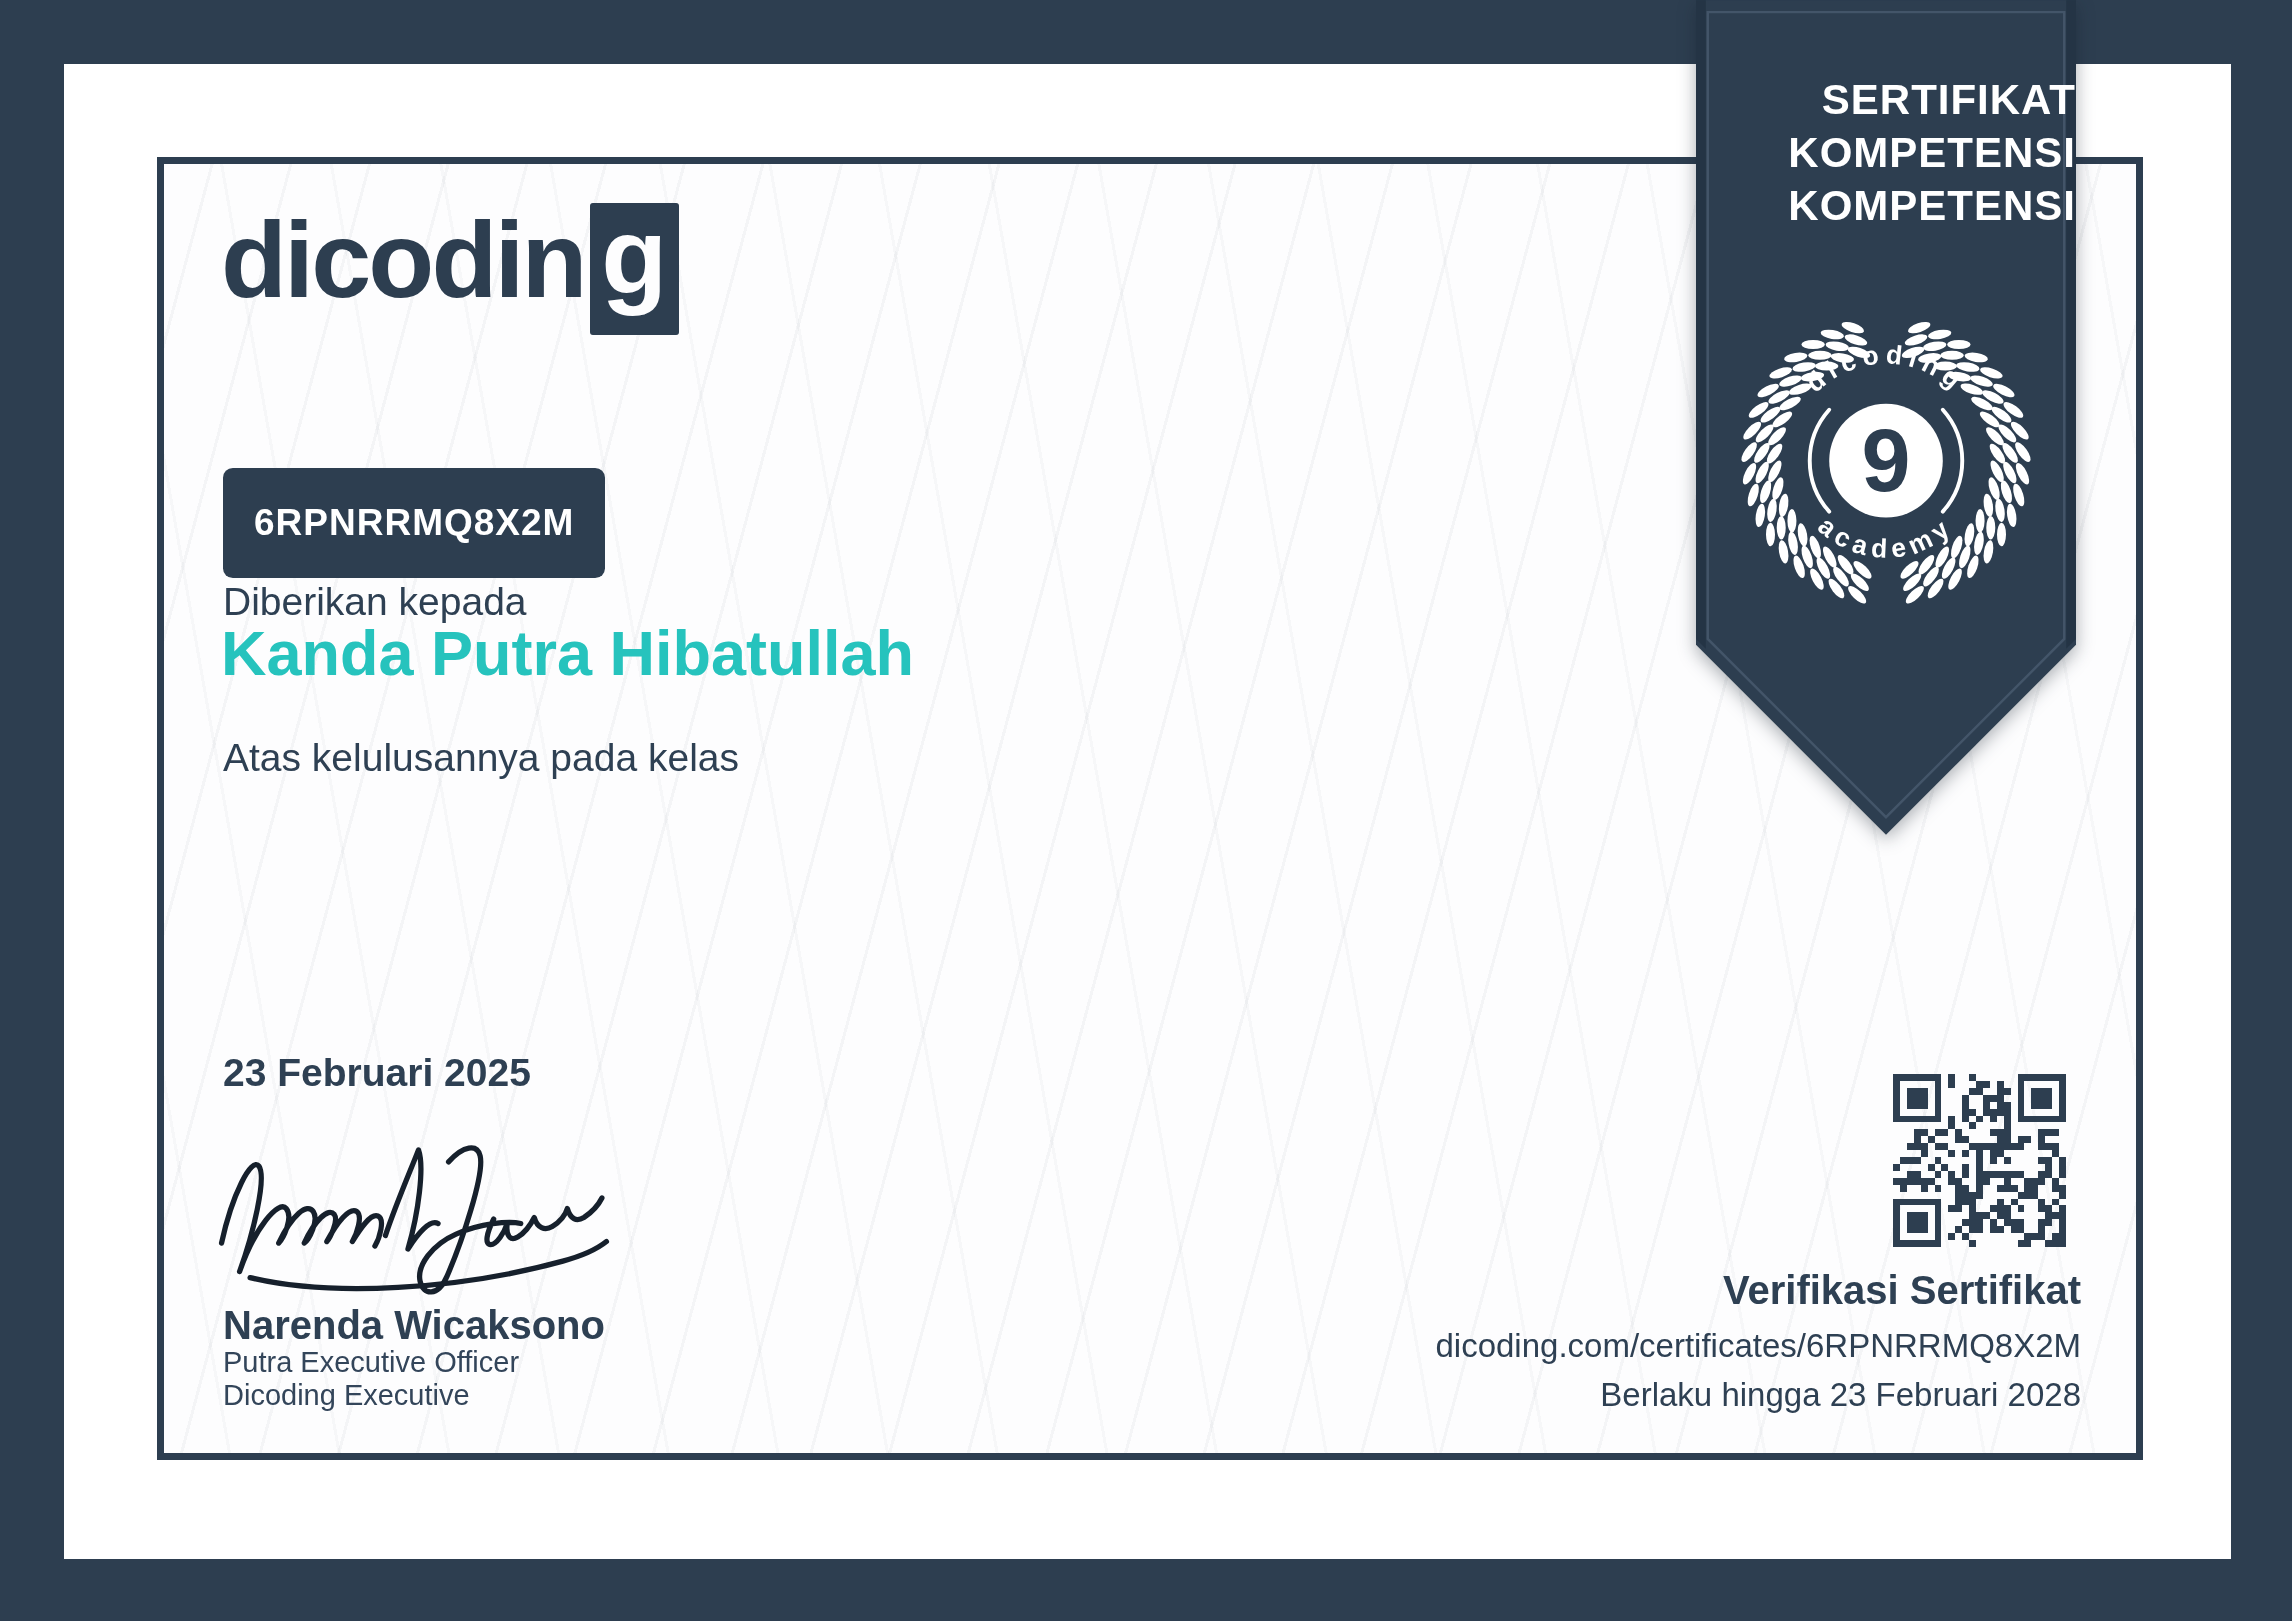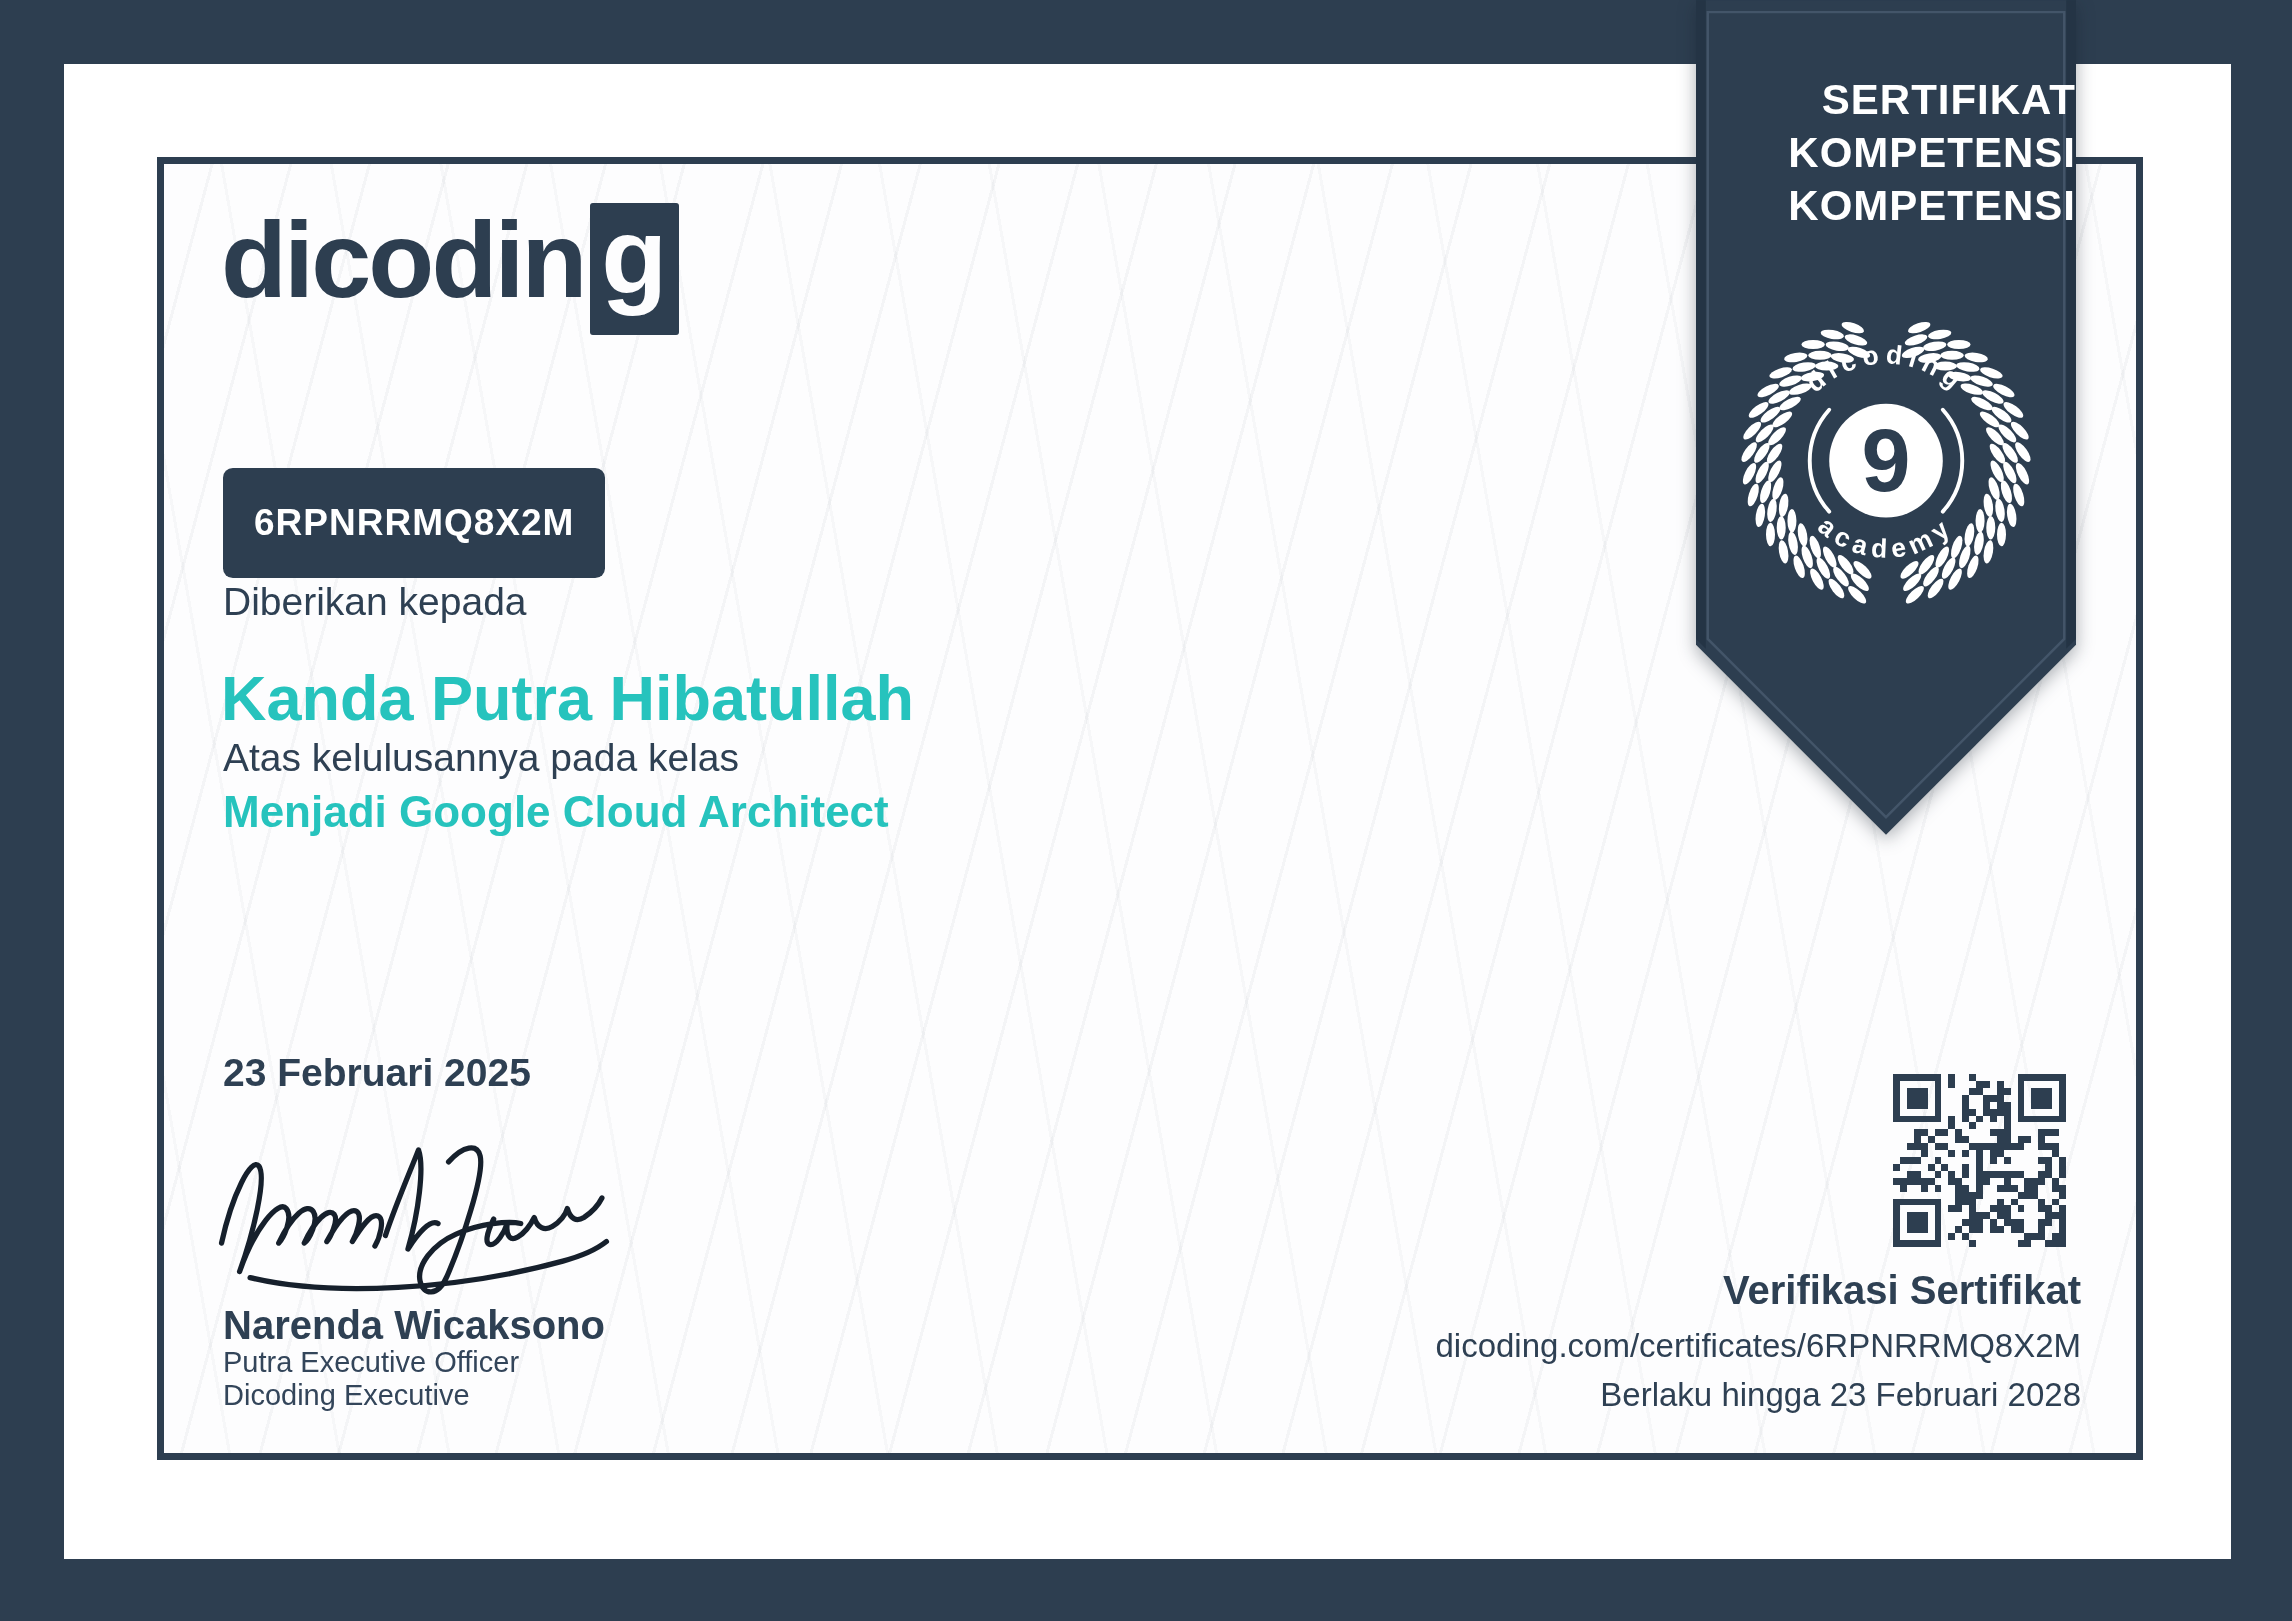--- a/index.html
+++ b/index.html
@@ -20,21 +20,21 @@
   .logo{position:absolute;left:57px;top:39px;display:flex;align-items:flex-start;}
   .logo-head{font-weight:700;font-size:108px;letter-spacing:-2.9px;color:#2d3e50;line-height:1.05;}
   .logo-g{font-weight:700;font-size:108px;color:#fdfdfe;background:#2d3e50;line-height:.92;
           padding:3.9px 11.8px 29px 11.8px;margin-left:4.9px;border-radius:2.9px;}
 
   
   .code-chip{position:absolute;left:59px;top:304px;background:#2d3e50;color:#ffffff;
              font-weight:700;font-size:37px;letter-spacing:1px;border-radius:9.8px;
              padding:34px 31px;}
   .given{position:absolute;left:59px;top:416px;font-size:39px;color:#2e4053;}
-  .recipient{position:absolute;left:57px;top:453px;font-size:63px;font-weight:700;color:#26c3bd;margin-top:45px;}
+  .recipient{position:absolute;left:57px;top:453px;font-size:63px;font-weight:700;color:#26c3bd;}
   .course-label{position:absolute;left:59px;top:572px;font-size:39px;color:#2e4053;}
   .course{position:absolute;left:59px;top:623px;font-size:44px;font-weight:700;color:#26c3bd;}
   .date{position:absolute;left:59px;top:887px;font-size:39px;font-weight:700;color:#2e4053;}
 
   .sig-svg{position:absolute;left:47px;top:956px;}
   .signer-name{position:absolute;left:59px;top:1139px;font-size:40px;font-weight:700;color:#2e4053;}
   .signer-title{position:absolute;left:59px;top:1182px;font-size:29px;color:#33455a;}
   .signer-org{position:absolute;left:59px;top:1215px;font-size:29px;color:#33455a;}
 
   
@@ -62,21 +62,20 @@
     <div class="logo">
       <span class="logo-head">dicodin</span>
       <span class="logo-g">g</span>
     </div>
 
     <div class="code-chip">6RPNRRMQ8X2M</div>
 
     <div class="given">Diberikan kepada</div>
     <div class="recipient">Kanda Putra Hibatullah</div>
     <div class="course-label">Atas kelulusannya pada kelas</div>
-    <div class="course">Menjadi Google Cloud Architect</div>
     <div class="date">23 Februari 2025</div>
 
     <svg class="sig-svg" width="421" height="186" viewBox="0 0 560 240">
       <g fill="none" stroke="#16202c" stroke-width="7" stroke-linecap="round" stroke-linejoin="round">
         <path d="M14,160 C28,96 54,44 64,58 C74,74 56,148 38,198 C58,140 90,102 100,114 C110,126 96,154 90,160 C108,122 128,106 136,118 C144,130 130,156 124,160 C138,130 156,112 164,122 C170,130 158,154 154,158 C168,132 184,112 194,118 C202,124 194,148 188,158 C198,142 212,120 222,124 C232,128 224,154 218,164"></path>
         <path d="M232,150 C246,108 266,62 276,36 C284,58 276,120 262,168 C276,146 292,128 302,134 M316,52 C336,30 354,28 358,44 C364,68 334,158 314,204 C302,232 282,230 278,210 C274,190 294,162 326,148 C358,134 396,130 412,134 M376,128 C366,148 364,162 372,162 C380,162 390,146 394,134 C392,150 398,158 408,152 C418,146 426,134 430,126 C434,140 444,144 454,138 C464,132 472,122 474,114 C478,128 486,132 496,126 C508,118 516,108 520,100"></path>
         <path d="M52,206 C160,232 330,222 468,184 C498,176 516,166 526,158"></path>
       </g>
     </svg>
 

